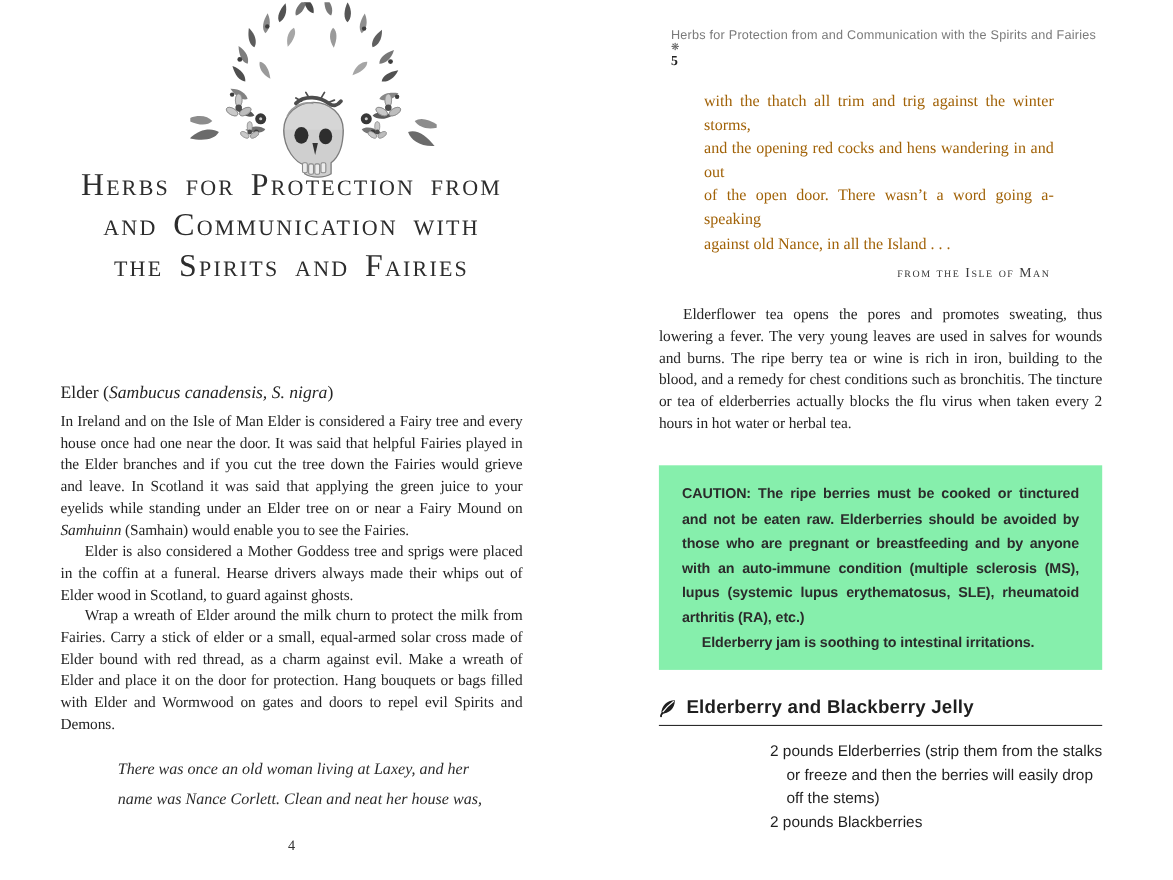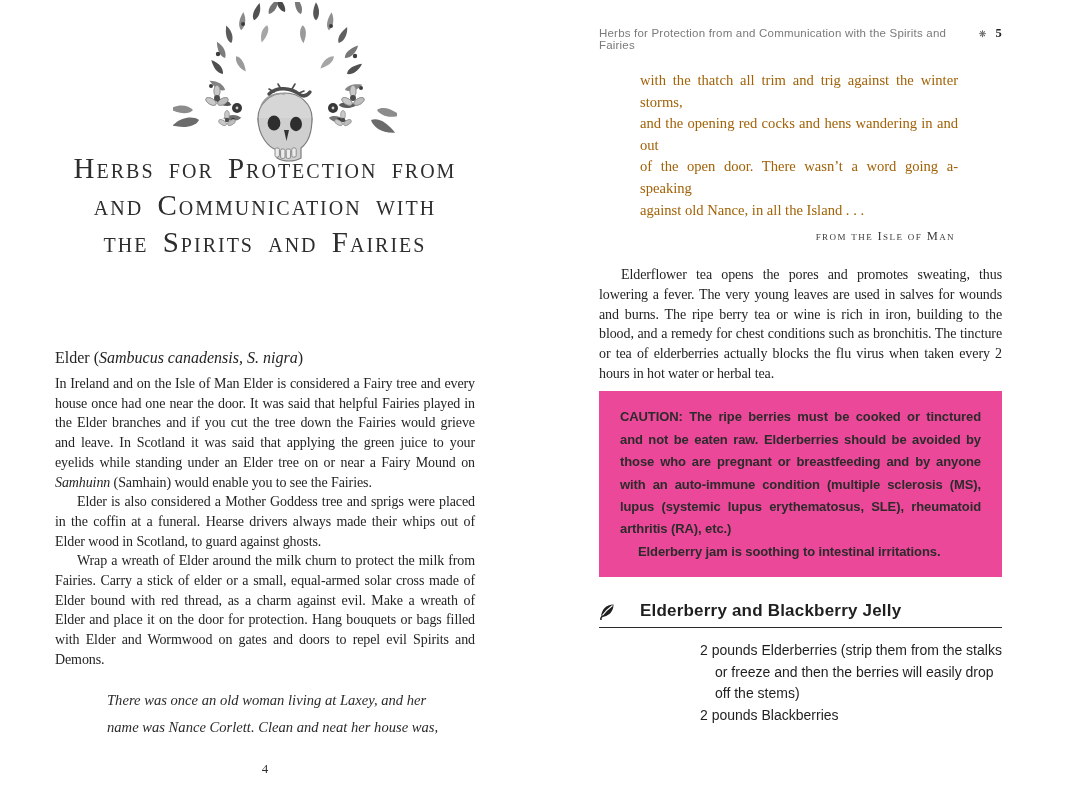--- a/index.html
+++ b/index.html
@@ -23,40 +23,40 @@
   .sec-head{margin:0 0 5px 0;font-size:16px;font-weight:normal;line-height:22px;}
   .sec-head .latin{font-style:italic;}
   .lbody p{margin:0;font-size:14px;line-height:19.7px;text-align:justify;letter-spacing:-0.1px;}
   .lbody p.ind{text-indent:22px;}
   .lquote{margin:17px 0 0 52px;width:340px;font-style:italic;font-size:14.6px;line-height:27px;color:#2a2a2a;}
   .pnum{margin-top:20px;text-align:center;font-size:13px;color:#333;}
 
   
   .runhead{
     margin-top:26px;display:flex;justify-content:flex-end;align-items:baseline;
-    font-family:"Liberation Sans", sans-serif;font-size:11.5px;color:#7a7a7a;letter-spacing:0.2px;
+    font-family:"Liberation Sans", sans-serif;font-size:11.5px;color:#7a7a7a;letter-spacing:0.2px;flex-direction:column;
   }
   .runhead .orn{font-family:"DejaVu Sans", sans-serif;font-size:9px;color:#555;margin:0 9px 0 11px;}
   .runhead .rp{font-family:"Liberation Serif", serif;font-size:12.5px;font-weight:bold;color:#222;}
   .rquote{margin:19px 0 0 41px;width:318px;font-size:14.6px;line-height:21.6px;color:#a16207;}
   .rquote .j{text-align:justify;text-align-last:justify;}
   .attrib{
     margin-top:7px;width:356px;text-align:right;
     font-variant:small-caps;font-size:12.5px;line-height:16px;letter-spacing:1.4px;color:#3a3a3a;
   }
   .rbody{margin:21px 0 0 0;font-size:14px;line-height:19.7px;text-align:justify;text-indent:22px;letter-spacing:-0.1px;}
   .caution{
-    margin-top:8px;background:#ec4899;padding:15px 21px 14px 21px;
+    margin-top:28px;background:#86efac;padding:15px 21px 14px 21px;
     font-family:"Liberation Sans", sans-serif;font-weight:bold;font-size:13px;line-height:22.4px;color:#2b2b2b;
   }
   .caution p{margin:0;text-align:justify;letter-spacing:-0.1px;}
   .caution p.c2{text-indent:18px;text-align:left;}
   .recipe{margin-top:24px;font-family:"Liberation Sans", sans-serif;color:#1f1f1f;}
   .rtitle{
-    display:flex;align-items:center;gap:24px;
+    display:flex;align-items:center;gap:8px;
     font-size:17px;font-weight:bold;letter-spacing:0.2px;
     border-bottom:1.5px solid #2b2b2b;padding-bottom:6px;
   }
   .rtitle .leaf{display:inline-flex;width:17px;height:17px;}
   .rsub{margin-top:9px;font-size:14px;font-weight:bold;font-style:italic;}
   .ingredients{margin:12px 0 0 0;padding:0;font-size:14px;line-height:21.5px;}
   .ingredients li{list-style:none;padding-left:116px;text-indent:-15px;}
 </style>
 </head>
 <body>

